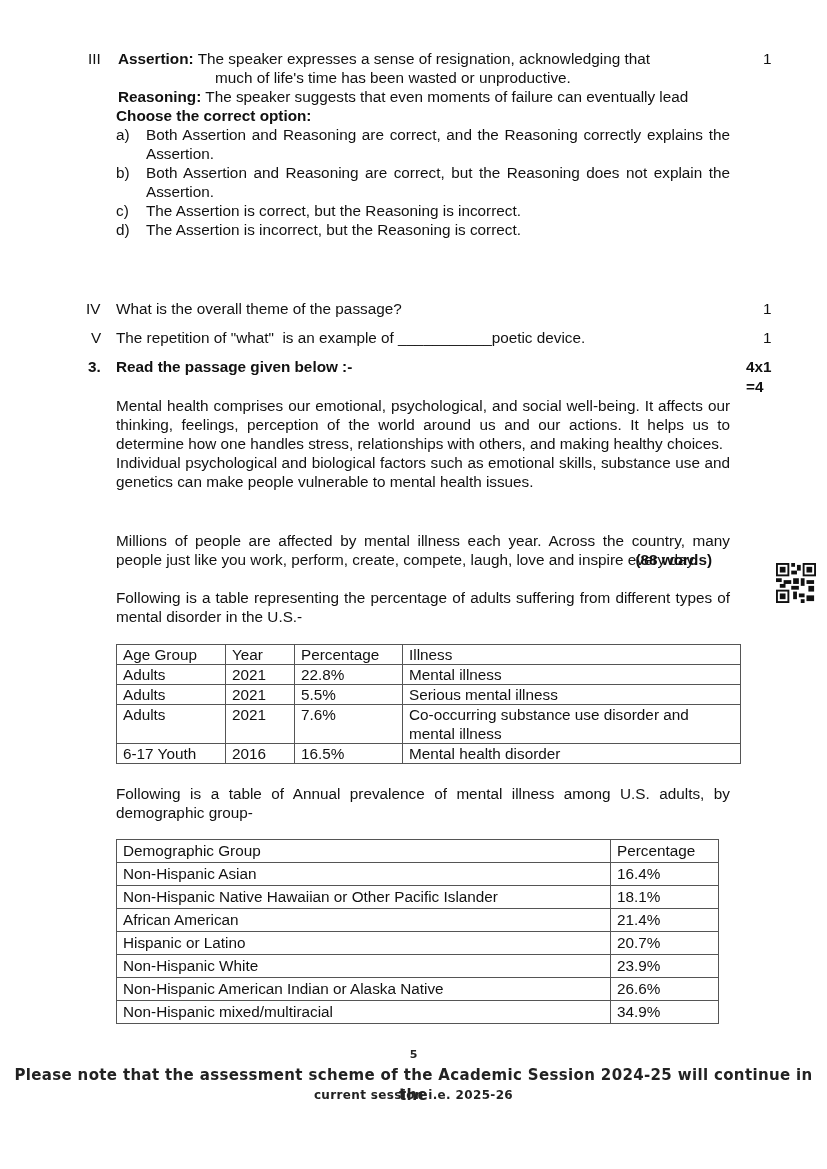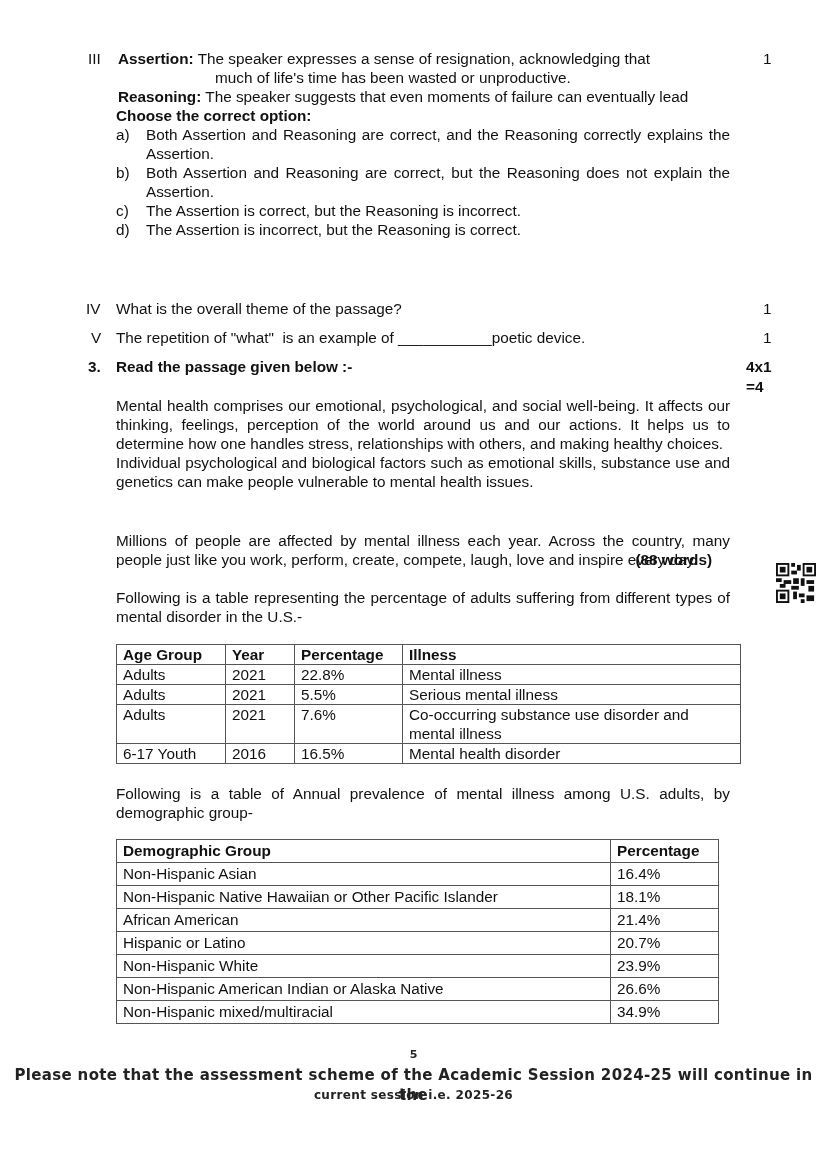--- a/index.html
+++ b/index.html
@@ -19,21 +19,21 @@
   .indent-text { margin-left: 97px; }
   .opt { position: relative; padding-left: 30px; }
   .opt .ol { position: absolute; left: 0; }
 
   
   .passage { left: 116px; width: 614px; text-align: justify; }
   .words { position: absolute; right: 18px; font-weight: bold; }
 
   table { border-collapse: collapse; position: absolute; }
   td, th { border: 1px solid #555; padding: 0 6px; vertical-align: top; font-size: 15.3px; line-height: 19px; text-align: left; }
-  th { font-weight: bold; }
+  th { font-weight: normal; }
   #table1 { left: 116px; top: 644px; width: 625px; }
   #table2 { left: 116px; top: 839px; width: 603px; }
   #table2 td, #table2 th { height: 22px; line-height: 22px; }
 
   .qr { position: absolute; left: 776px; top: 563px; width: 40px; height: 40px; }
 
   .footer { position: absolute; left: 0; width: 827px; text-align: center; font-family: "DejaVu Sans", sans-serif; font-weight: bold; color: #222; }
 </style>
 </head>
 <body>

